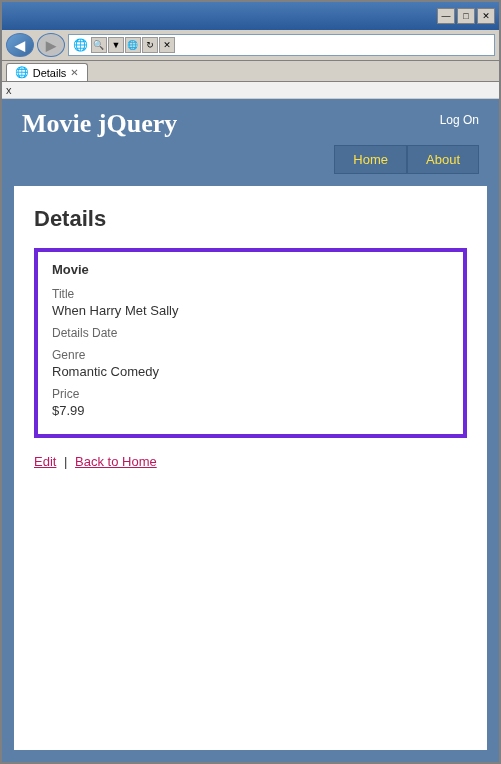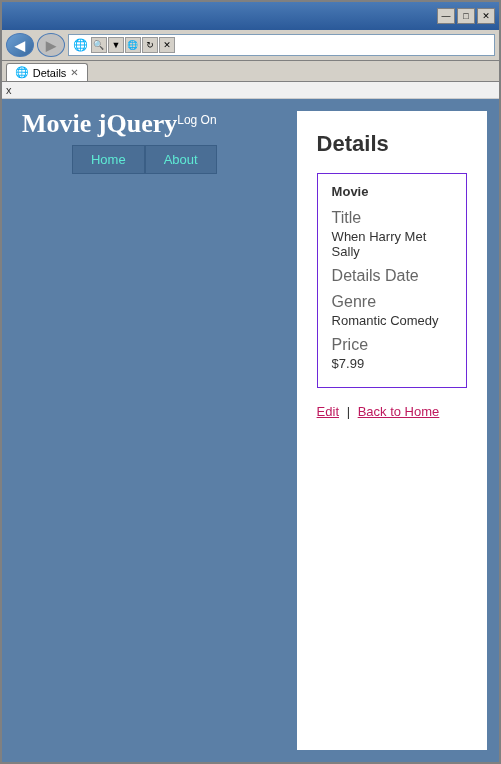--- a/index.html
+++ b/index.html
@@ -175,22 +175,21 @@
       cursor: pointer;
       color: #333;
     }
 
     
     .browser-content {
       flex: 1;
       background: #5b7fa6;
       overflow-y: auto;
       display: flex;
-      flex-direction: row;
-      gap: 48px;
+      flex-direction: column;
     }
 
     
     .app-header {
       background: #5b7fa6;
       padding: 10px 20px 0 20px;
     }
 
     .app-header-top {
       display: flex;
@@ -216,21 +215,21 @@
 
     .nav-menu {
       display: flex;
       justify-content: flex-end;
       gap: 0;
       padding-bottom: 0;
     }
 
     .nav-item {
       background: #4a6e95;
-      color: #5eead4;
+      color: #fde047;
       padding: 6px 18px;
       font-size: 13px;
       cursor: pointer;
       border: 1px solid #3a5e85;
       text-decoration: none;
     }
 
     .nav-item.about {
       background: #4a6e95;
     }
@@ -244,34 +243,34 @@
     }
 
     .page-title {
       font-size: 22px;
       font-weight: bold;
       color: #333;
       margin-bottom: 16px;
     }
 
     .details-box {
-      border: 1px solid #6d28d9;
+      border: 4px solid #6d28d9;
       padding: 10px 24px 14px 14px;
       margin-bottom: 16px;
     }
 
     .details-box-title {
       font-size: 13px;
       font-weight: bold;
       color: #333;
       margin-bottom: 10px;
     }
 
     .field-label {
-      font-size: 16px;
+      font-size: 12px;
       color: #666;
       margin-bottom: 2px;
       margin-top: 8px;
     }
 
     .field-value {
       font-size: 13px;
       color: #333;
       margin-bottom: 2px;
     }

